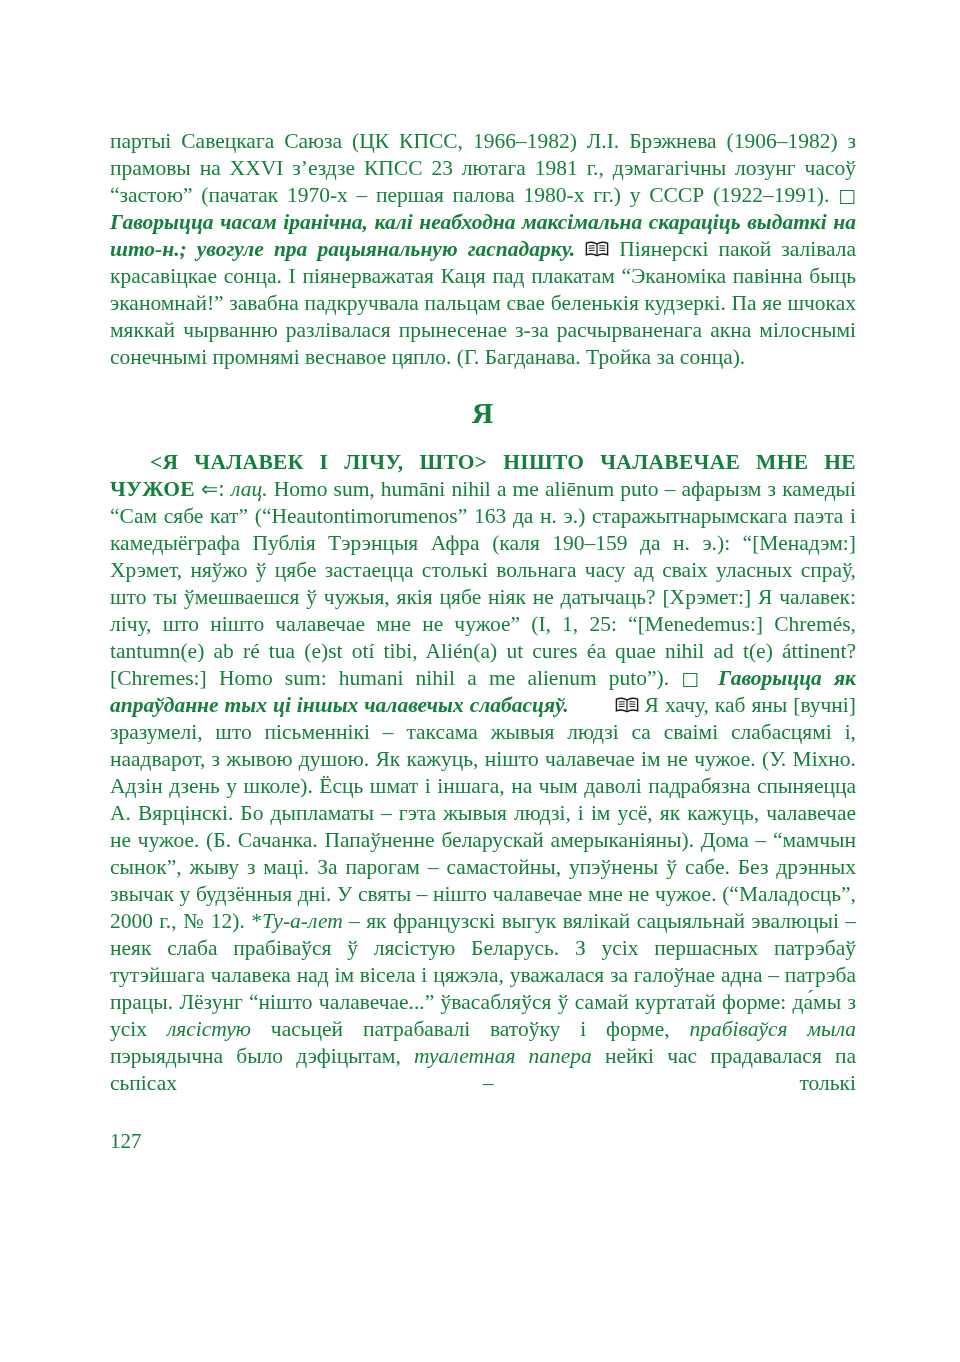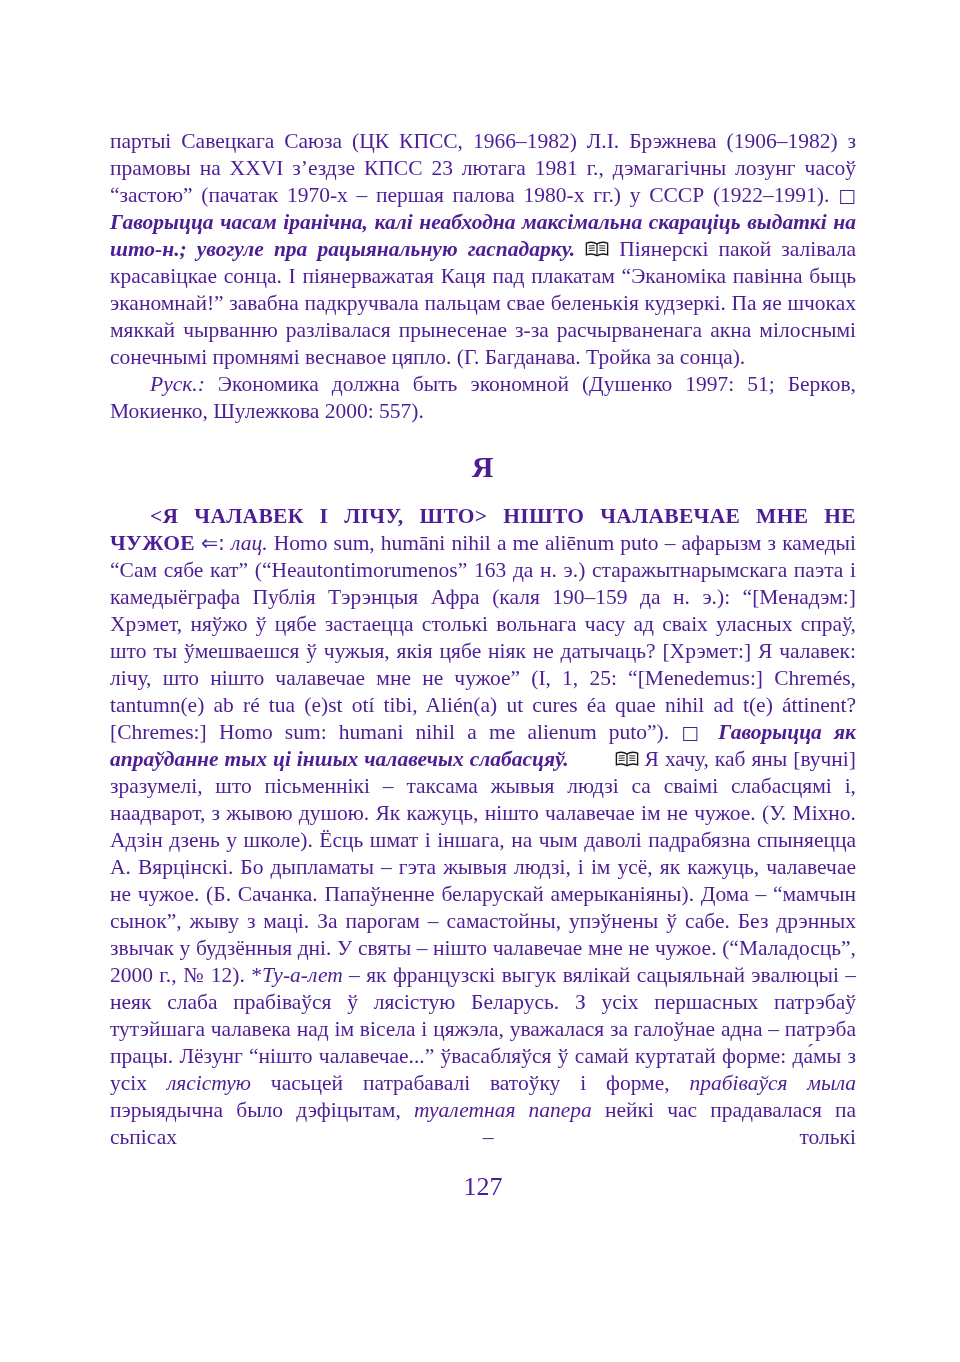--- a/index.html
+++ b/index.html
@@ -8,21 +8,21 @@
     background: #ffffff;
     width: 960px;
     height: 1362px;
     overflow: hidden;
   }
   .page {
     position: relative;
     width: 960px;
     height: 1362px;
     background: #ffffff;
-    color: #4c1d95;
+    color: #15803d;
     font-family: "Liberation Serif", "DejaVu Serif", serif;
     font-size: 21.5px;
     line-height: 27px;
   }
   .text-block {
     position: absolute;
     left: 110px;
     top: 128px;
     width: 746px;
     text-align: justify;
@@ -48,43 +48,41 @@
     font-family: "DejaVu Sans", "Liberation Sans", sans-serif;
     font-size: 0.88em;
   }
   .arrow {
     font-family: "DejaVu Sans", "Liberation Sans", sans-serif;
     font-size: 0.95em;
   }
   .book { display: inline-block; }
   .book svg { vertical-align: -2px; display: inline-block; }
   .pagenum {
-    margin-top: 22px;
-    text-align: center;
-    font-size: 26px;
+    margin-top: 31px;
+    text-align: left;
+    font-size: 21px;
   }
 </style>
 </head>
 <body>
 
 <div class="page">
   <div class="text-block">
 
     <p class="just"><span>партыі Савецкага Саюза (ЦК КПСС, 1966–1982) Л.І. Брэжнева (1906–1982) з прамовы на XXVI з’ездзе КПСС 23 лютага 1981 г., дэмагагічны лозунг часоў “застою” (пачатак 1970-х – першая палова 1980-х гг.) у СССР (1922–1991).</span>
       <span class="sym">□</span>
       <span class="bi">Гаворыцца часам іранічна, калі неабходна максімальна скараціць выдаткі на што-н.; увогуле пра рацыянальную гаспадарку.</span>
       <span class="book"><svg width="24" height="17" viewBox="0 0 26 18">
             <path d="M1.5 2.2 C5 0.8 10 1 13 3 C16 1 21 0.8 24.5 2.2 L24.5 14.8 C21 13.6 16 13.8 13 15.8 C10 13.8 5 13.6 1.5 14.8 Z" fill="none" stroke="#161616" stroke-width="1.5"></path>
             <path d="M13 3 L13 15.8" fill="none" stroke="#161616" stroke-width="1.3"></path>
             <path d="M4 5.2 L10.5 4.8 M4 7.7 L10.5 7.3 M4 10.2 L10.5 9.8 M15.5 4.8 L22 5.2 M15.5 7.3 L22 7.7 M15.5 9.8 L22 10.2" fill="none" stroke="#161616" stroke-width="1"></path>
           </svg></span>
       <span>Піянерскі пакой залівала красавіцкае сонца. І піянерважатая Каця пад плакатам “Эканоміка павінна быць эканомнай!” завабна падкручвала пальцам свае беленькія кудзеркі. Па яе шчоках мяккай чырванню разлівалася прынесенае з-за расчырваненага акна мілоснымі сонечнымі промнямі веснавое цяпло. (Г. Багданава. Тройка за сонца).</span></p>
 
-    <p class="ind"><span class="it">Руск.:</span>
-      <span>Экономика должна быть экономной (Душенко 1997: 51; Берков, Мокиенко, Шулежкова 2000: 557).</span></p>
 
 
     <h1 class="letter-heading">Я</h1>
 
     <p class="ind entry-main"><span class="hw">&lt;Я ЧАЛАВЕК І ЛІЧУ, ШТО&gt; НІШТО ЧАЛАВЕЧАЕ МНЕ НЕ ЧУЖОЕ</span>
       <span class="arrow">⇐:</span>
       <span class="it">лац.</span>
       <span>Homo sum, humāni nihil a me aliēnum puto</span>
       <span>– афарызм з камедыі “Сам сябе кат” (“Heautontimorumenos” 163 да н. э.) старажытнарымскага паэта і камедыёграфа Публія Тэрэнцыя Афра (каля 190–159 да н. э.): “[Менадэм:] Хрэмет, няўжо ў цябе застаецца столькі вольнага часу ад сваіх уласных спраў, што ты ўмешваешся ў чужыя, якія цябе ніяк не датычаць? [Хрэмет:] Я чалавек: лічу, што нішто чалавечае мне не чужое” (I, 1, 25: “[Menedemus:] Chremés, tantumn(e) ab ré tua (e)st otí tibi, Alién(a) ut cures éa quae nihil ad t(e) áttinent? [Chremes:] Homo sum: humani nihil a me alienum puto”).</span>
       <span class="sym">□</span>

